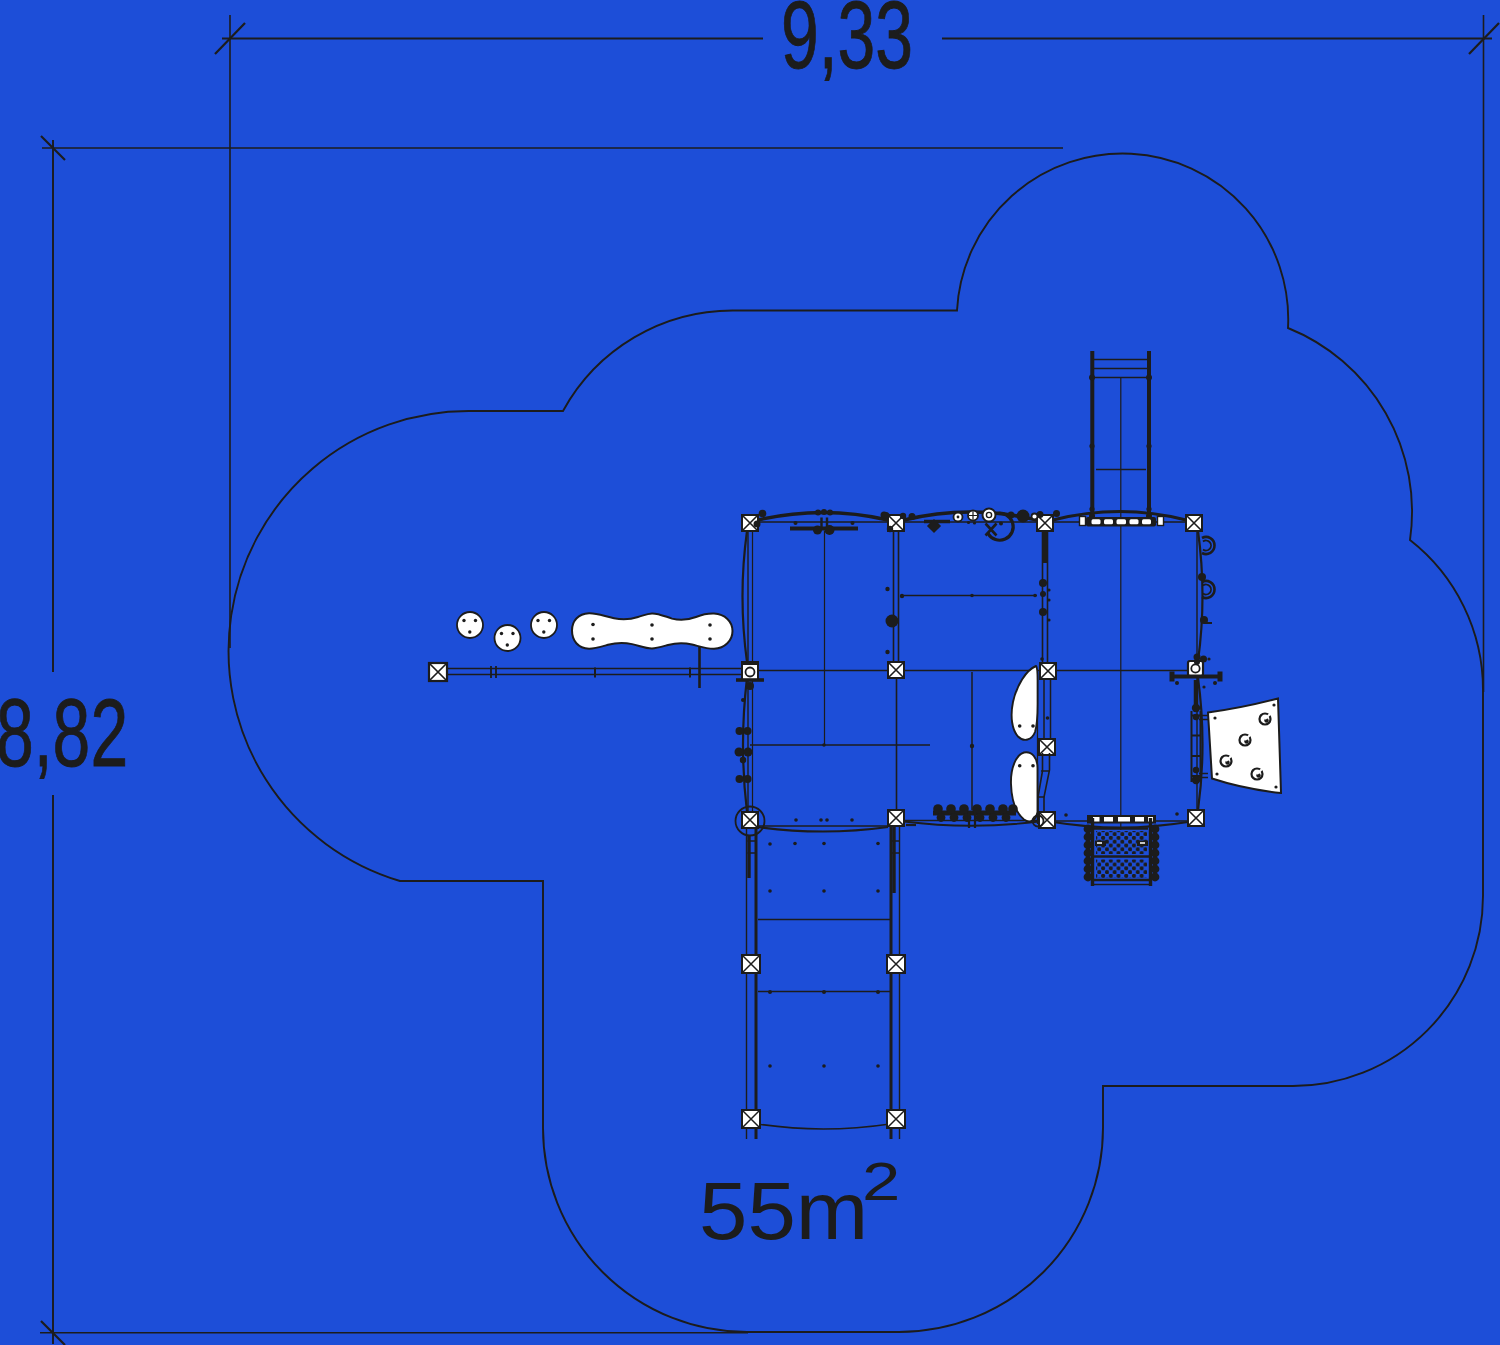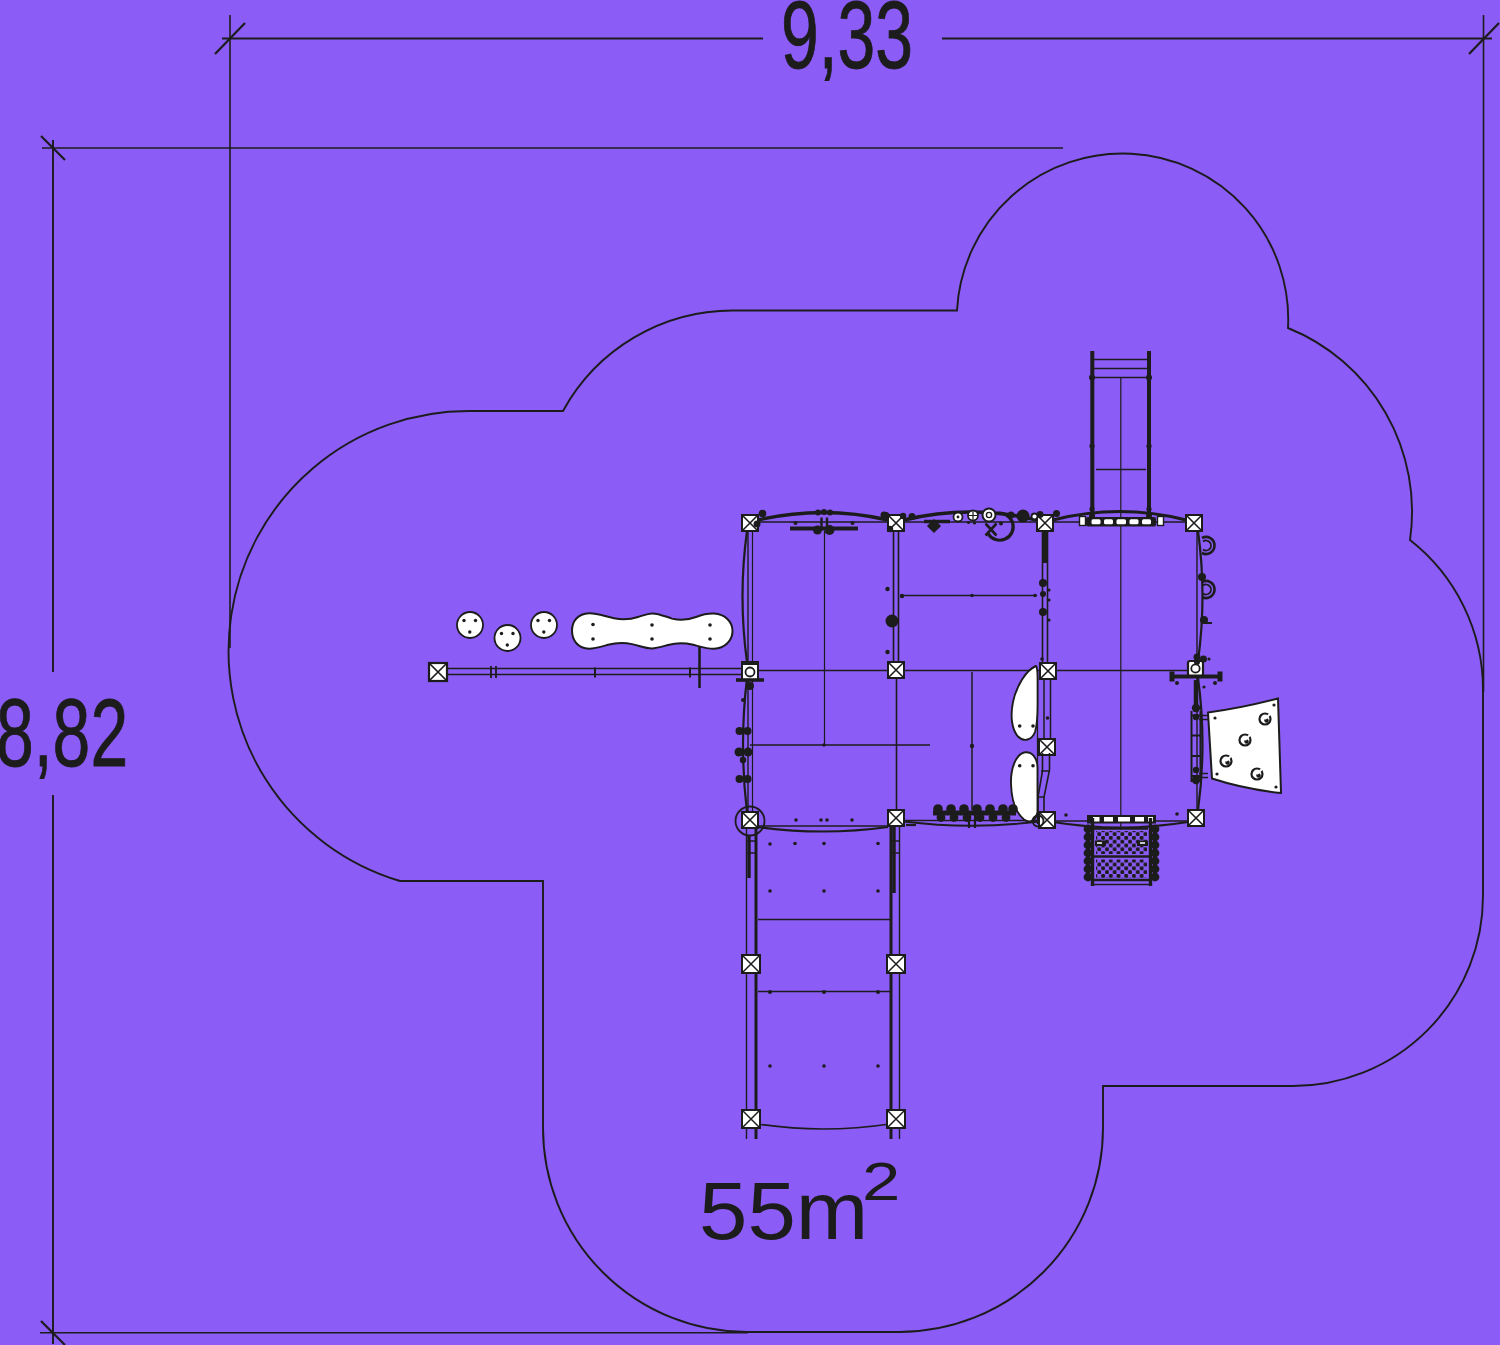--- a/index.html
+++ b/index.html
@@ -1,16 +1,16 @@
 <!DOCTYPE html>
 <html><head>
 <meta charset="utf-8">
 <style>
   html,body{margin:0;padding:0;background:#ffffff;}
-  #page{width:1500px;height:1345px;position:relative;background:#8b5cf6;overflow:hidden;}
+  #page{width:1500px;height:1345px;position:relative;background:#1d4ed8;overflow:hidden;}
   svg{position:absolute;left:0;top:0;}
   text{font-family:"Liberation Sans",sans-serif;fill:#1c1c1c;}
 </style>
 </head>
 <body>
 <div id="page">
 <svg width="1500" height="1345" viewBox="0 0 1500 1345">
 <g fill="none" stroke="#1c1c1c" stroke-width="1.8">
 
 <path d="M 470,411 L 563,411

